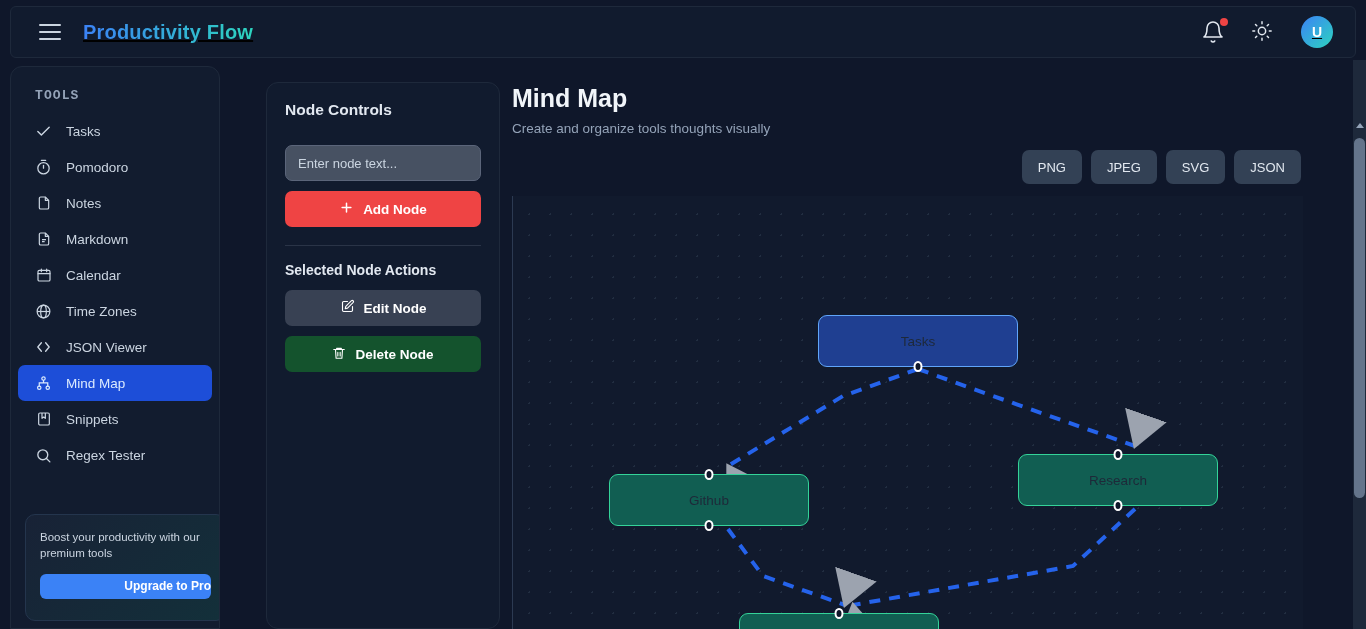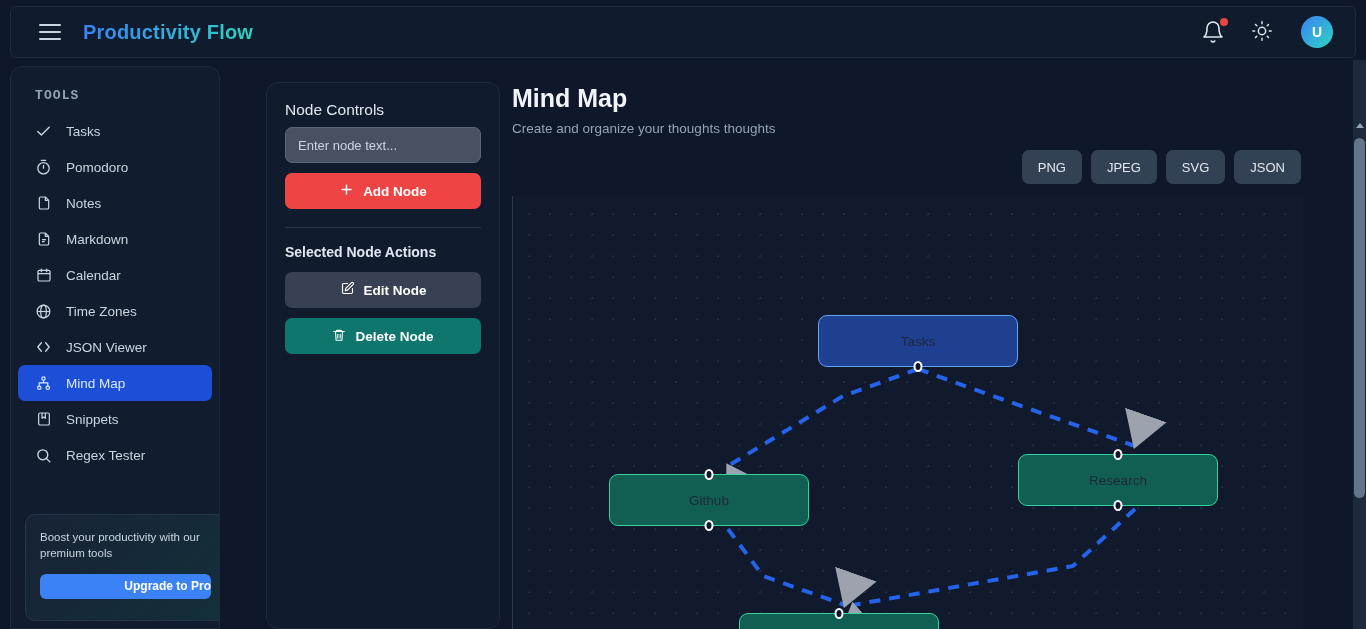--- a/index.html
+++ b/index.html
@@ -10,21 +10,21 @@
     overflow: hidden;
   }
   body { position: relative; }
 
   
   .topbar {
     position: absolute; left: 10px; top: 6px; width: 1346px; height: 52px;
     background: #111b2e;
     border: 1px solid #1e293b;
     border-radius: 6px;
-    display: flex; align-items: center;
+    display: flex; align-items: center; text-decoration: underline;
   }
   .hamburger {
     width: 22px; height: 16px; margin-left: 28px;
     display: flex; flex-direction: column; justify-content: space-between;
     cursor: pointer;
   }
   .hamburger span { display: block; height: 2px; background: #cbd5e1; border-radius: 1px; }
   .brand {
     margin-left: 22px;
     font-size: 20px; font-weight: bold;
@@ -88,38 +88,38 @@
     font-family: "Liberation Sans", sans-serif;
     text-align: right;
   }
 
   
   .panel {
     position: absolute; left: 266px; top: 82px; width: 234px; height: 547px;
     background: #111b2e; border: 1px solid #1e293b;
     border-radius: 12px; padding: 18px;
   }
-  .panel-h { color: #e2e8f0; font-size: 15.5px; font-weight: normal; margin-bottom: 8px; }
+  .panel-h { color: #e2e8f0; font-size: 15.5px; font-weight: bold; margin-bottom: 26px; }
   .node-input {
     width: 100%; height: 36px;
     background: #475162; border: 1px solid #5b657a; border-radius: 7px;
     color: #e2e8f0; font-size: 13px; padding: 0 12px;
     font-family: "Liberation Sans", sans-serif;
   }
   .node-input::placeholder { color: #cbd5e1; }
   .btn {
     width: 100%; height: 36px; margin-top: 10px;
     display: flex; align-items: center; justify-content: center; gap: 9px;
     border: none; border-radius: 7px; cursor: pointer;
     font-size: 13.5px; font-weight: bold; color: #fff;
     font-family: "Liberation Sans", sans-serif;
   }
   .btn-add { background: #ef4444; }
   .btn-edit { background: #384153; margin-top: 12px; }
-  .btn-del { background: #0f766e; margin-top: 10px; }
+  .btn-del { background: #14532d; margin-top: 10px; }
   .divider { height: 1px; background: #2a3447; margin: 18px 0 16px; }
   .panel-h2 { color: #e2e8f0; font-size: 14px; font-weight: bold; margin-bottom: 12px; }
 
   
   .main {
     position: absolute; left: 512px; top: 66px; right: 18px; bottom: 0;
     background: #0f172a;
   }
   .page-title { color: #f1f5f9; font-size: 25px; font-weight: bold; margin-top: 18px; }
   .page-sub { color: #94a3b8; font-size: 13.5px; margin-top: 8px; }
@@ -349,21 +349,21 @@
           <path d="M3 6h18M8 6V4h8v2M6 6l1 15h10l1-15"></path>
           <path d="M10 11v6M14 11v6"></path>
         </svg>
     </span>
     <span>Delete Node</span>
   </button>
 </div>
 
 <div class="main">
   <div class="page-title">Mind Map</div>
-  <div class="page-sub">Create and organize your thoughts thoughts</div>
+  <div class="page-sub">Create and organize tools thoughts visually</div>
 
   <div class="exports">
     <button class="export-btn">PNG</button>
     <button class="export-btn">JPEG</button>
     <button class="export-btn">SVG</button>
     <button class="export-btn">JSON</button>
   </div>
 
   <div class="canvas">
     <svg class="edge-svg">

